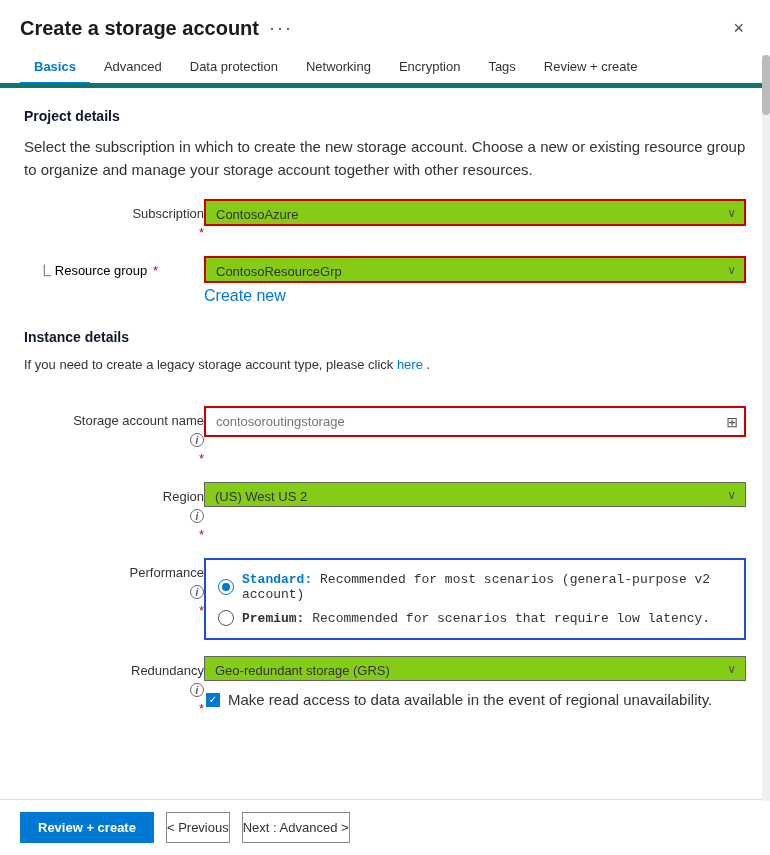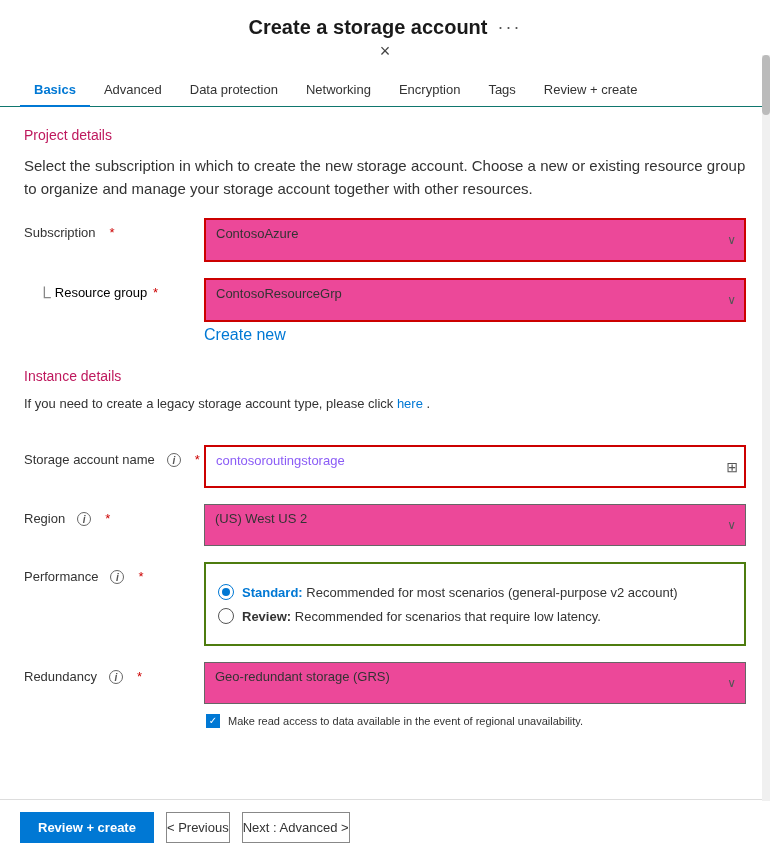--- a/index.html
+++ b/index.html
@@ -20,21 +20,20 @@
       display: flex;
       flex-direction: column;
       position: relative;
     }
     .dialog-header {
       display: flex;
       align-items: center;
       justify-content: space-between;
       padding: 16px 20px 0 20px;
       border-bottom: none;
-      flex-direction: column;
     }
     .dialog-title-row {
       display: flex;
       align-items: center;
       gap: 10px;
     }
     .dialog-title {
       font-size: 20px;
       font-weight: 600;
       color: #1a1a1a;
@@ -48,21 +47,21 @@
       background: none;
       border: none;
       font-size: 18px;
       cursor: pointer;
       color: #444;
       padding: 2px 6px;
     }
     .tabs {
       display: flex;
       padding: 10px 20px 0 20px;
-      border-bottom: 1px solid #0f766e;
+      border-bottom: 5px solid #0f766e;
       gap: 0;
       align-items: flex-end;
     }
     .tab {
       padding: 8px 14px;
       cursor: pointer;
       color: #333;
       font-size: 13px;
       white-space: nowrap;
       border-bottom: 2px solid transparent;
@@ -73,43 +72,44 @@
       border-bottom: 2px solid #0078d4;
       font-weight: 600;
     }
     .content {
       flex: 1;
       padding: 20px 24px;
       overflow-y: auto;
     }
     .section-title {
       font-size: 14px;
-      font-weight: 400;
-      color: #be185d;
+      font-weight: 700;
+      color: #0f172a;
       margin-bottom: 12px;
     }
     .section-desc {
       color: #333;
       font-size: 15px;
       margin-bottom: 18px;
       line-height: 1.5;
     }
     .form-row {
       display: flex;
       align-items: flex-start;
       margin-bottom: 16px;
     }
     .form-label {
       min-width: 180px;
       padding-top: 7px;
       font-size: 13px;
       color: #333;
       display: flex;
-      align-items: center;
-      gap: 12px;
+      align-items: flex-end;
+      gap: 4px;
+      flex-direction: column;
     }
     .required {
       color: #c00;
       margin-left: 2px;
     }
     .info-icon {
       display: inline-flex;
       align-items: center;
       justify-content: center;
       width: 14px;
@@ -126,23 +126,23 @@
     }
     .form-control-wrap {
       flex: 1;
     }
     .select-wrap {
       position: relative;
       width: 100%;
     }
     .select-box {
       width: 100%;
-      padding: 6px 32px 19px 10px;
+      padding: 6px 32px 2px 10px;
       border: 1px solid #666;
-      background: #ec4899;
+      background: #84cc16;
       font-size: 13px;
       color: #333;
       appearance: none;
       -webkit-appearance: none;
       cursor: pointer;
       outline: none;
     }
     .select-arrow {
       position: absolute;
       right: 10px;
@@ -171,24 +171,24 @@
       font-size: 13px;
       margin-bottom: 34px;
     }
     .link {
       color: #0078d4;
       cursor: pointer;
       text-decoration: none;
     }
     .text-input {
       width: 100%;
-      padding: 6px 32px 18px 10px;
+      padding: 6px 32px 6px 10px;
       border: 1px solid #666;
       font-size: 13px;
-      color: #8b5cf6;
+      color: #737373;
       outline: none;
     }
     .input-with-icon {
       position: relative;
     }
     .input-icon {
       position: absolute;
       right: 8px;
       top: 50%;
       transform: translateY(-50%);
@@ -226,22 +226,23 @@
       width: 8px;
       height: 8px;
       border-radius: 50%;
       background: #0078d4;
     }
     .radio-label-bold {
       font-weight: 600;
       color: #0078d4;
     }
     .radio-highlighted-box {
-      border: 2px solid #4d7c0f;
-      padding: 20px 12px;
+      border: 2px solid #1d4ed8;
+      padding: 12px 12px;
+      font-family: Liberation Mono, monospace;
     }
     .checkbox-row {
       display: flex;
       align-items: center;
       gap: 8px;
       margin-top: 10px;
       padding-left: 2px;
     }
     .checkbox {
       width: 14px;
@@ -251,21 +252,21 @@
       align-items: center;
       justify-content: center;
       flex-shrink: 0;
     }
     .checkbox-check {
       color: #fff;
       font-size: 10px;
       line-height: 1;
     }
     .checkbox-label {
-      font-size: 11px;
+      font-size: 15px;
       color: #333;
     }
     .footer {
       display: flex;
       align-items: center;
       padding: 12px 20px;
       border-top: 1px solid #ddd;
       background: #fff;
       gap: 12px;
     }
@@ -434,21 +435,21 @@
               </div>
               <span>
                 <span class="radio-label-bold">Standard:</span>
                 <span> Recommended for most scenarios (general-purpose v2 account)</span>
               </span>
             </div>
 
             <div class="radio-option">
               <div class="radio-circle"></div>
               <span>
-                <span style="font-weight:600;">Review:</span>
+                <span style="font-weight:600;">Premium:</span>
                 <span> Recommended for scenarios that require low latency.</span>
               </span>
             </div>
           </div>
         </div>
       </div>
     </div>
 
     <div class="form-row">
       <div class="form-label">

